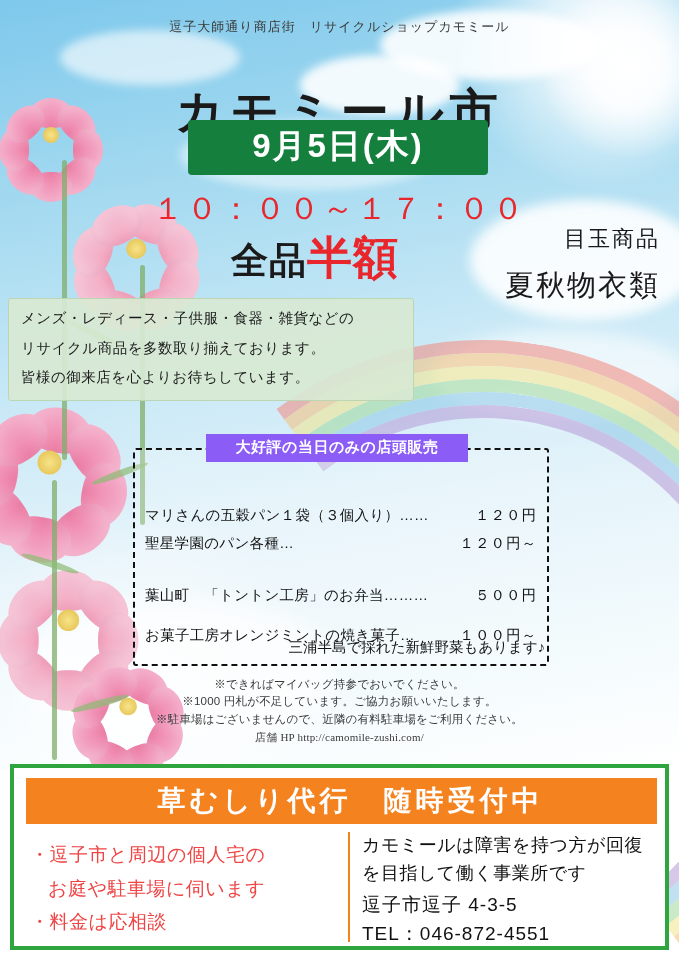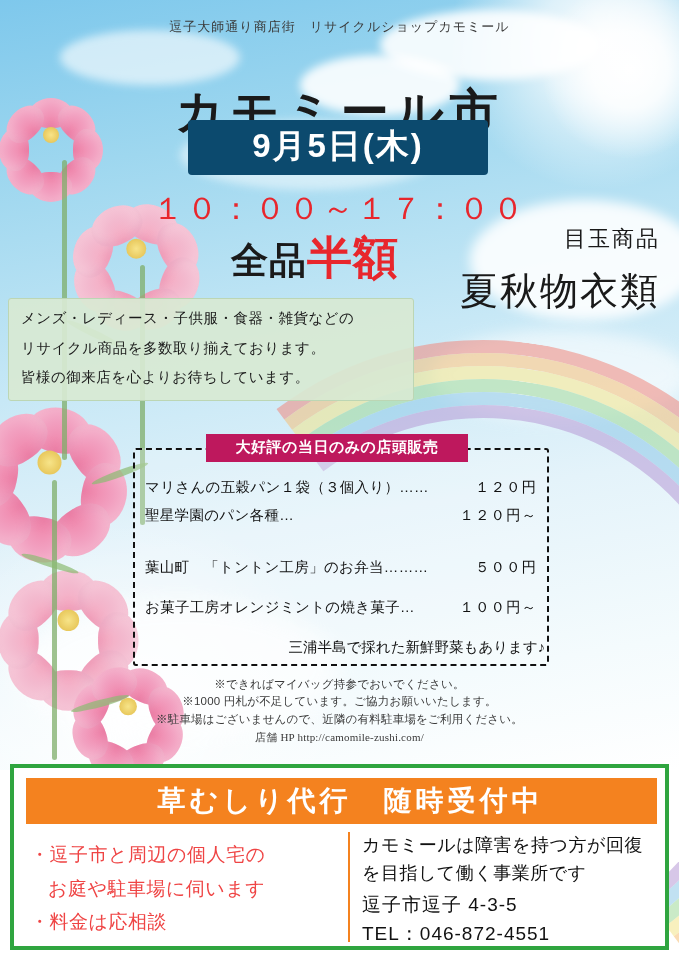--- a/index.html
+++ b/index.html
@@ -132,21 +132,21 @@
     color: #1a1a1a;
     letter-spacing: 6px;
     font-family: "Liberation Sans", sans-serif;
     margin-top: 38px;
   }
   .datebox {
     position: absolute;
     left: 188px;
     top: 120px;
     width: 300px;
-    background: #0c4a6e;
+    background: #15803d;
     border-radius: 4px;
     text-align: center;
     padding: 4px 0 6px 0;
   }
   .datebox .d {
     color: #ffffff;
     font-size: 33px;
     font-weight: bold;
     letter-spacing: 2px;
   }
@@ -184,21 +184,21 @@
     height: 110px;
     text-align: right;
   }
   .eyecatch .e1 {
     font-size: 22px;
     color: #1a1a1a;
     letter-spacing: 2px;
     margin-top: 6px;
   }
   .eyecatch .e2 {
-    font-size: 38px;
+    font-size: 29px;
     color: #1a1a1a;
     letter-spacing: 2px;
     margin-top: 12px;
   }
 
   .greenbox {
     position: absolute;
     left: 8px;
     top: 298px;
     width: 380px;
@@ -225,40 +225,40 @@
     height: 214px;
     border: 2px dashed #111111;
     border-radius: 3px;
     background: rgba(255,255,255,0.22);
   }
   .priceheader {
     position: absolute;
     left: 206px;
     top: 434px;
     width: 262px;
-    background: #be185d;
+    background: #8b5cf6;
     color: #ffffff;
     text-align: center;
     font-size: 15px;
     font-weight: bold;
     padding: 4px 0 5px 0;
     letter-spacing: 0.5px;
   }
   .priceitem {
     position: absolute;
     left: 145px;
     width: 392px;
     font-size: 14.5px;
     color: #111111;
     letter-spacing: 0.3px;
     display: flex;
     justify-content: space-between;
     align-items: baseline;
   }
-  .priceitem .nm { white-space: nowrap; }
+  .priceitem .nm { white-space: nowrap; margin-top: 28px; }
   .priceitem .pr { white-space: nowrap; letter-spacing: 1px; }
   .pi1 { top: 478px; }
   .pi2 { top: 506px; }
   .pi3 { top: 558px; }
   .pi4 { top: 598px; }
   .veg {
     position: absolute;
     left: 133px;
     top: 638px;
     width: 412px;

